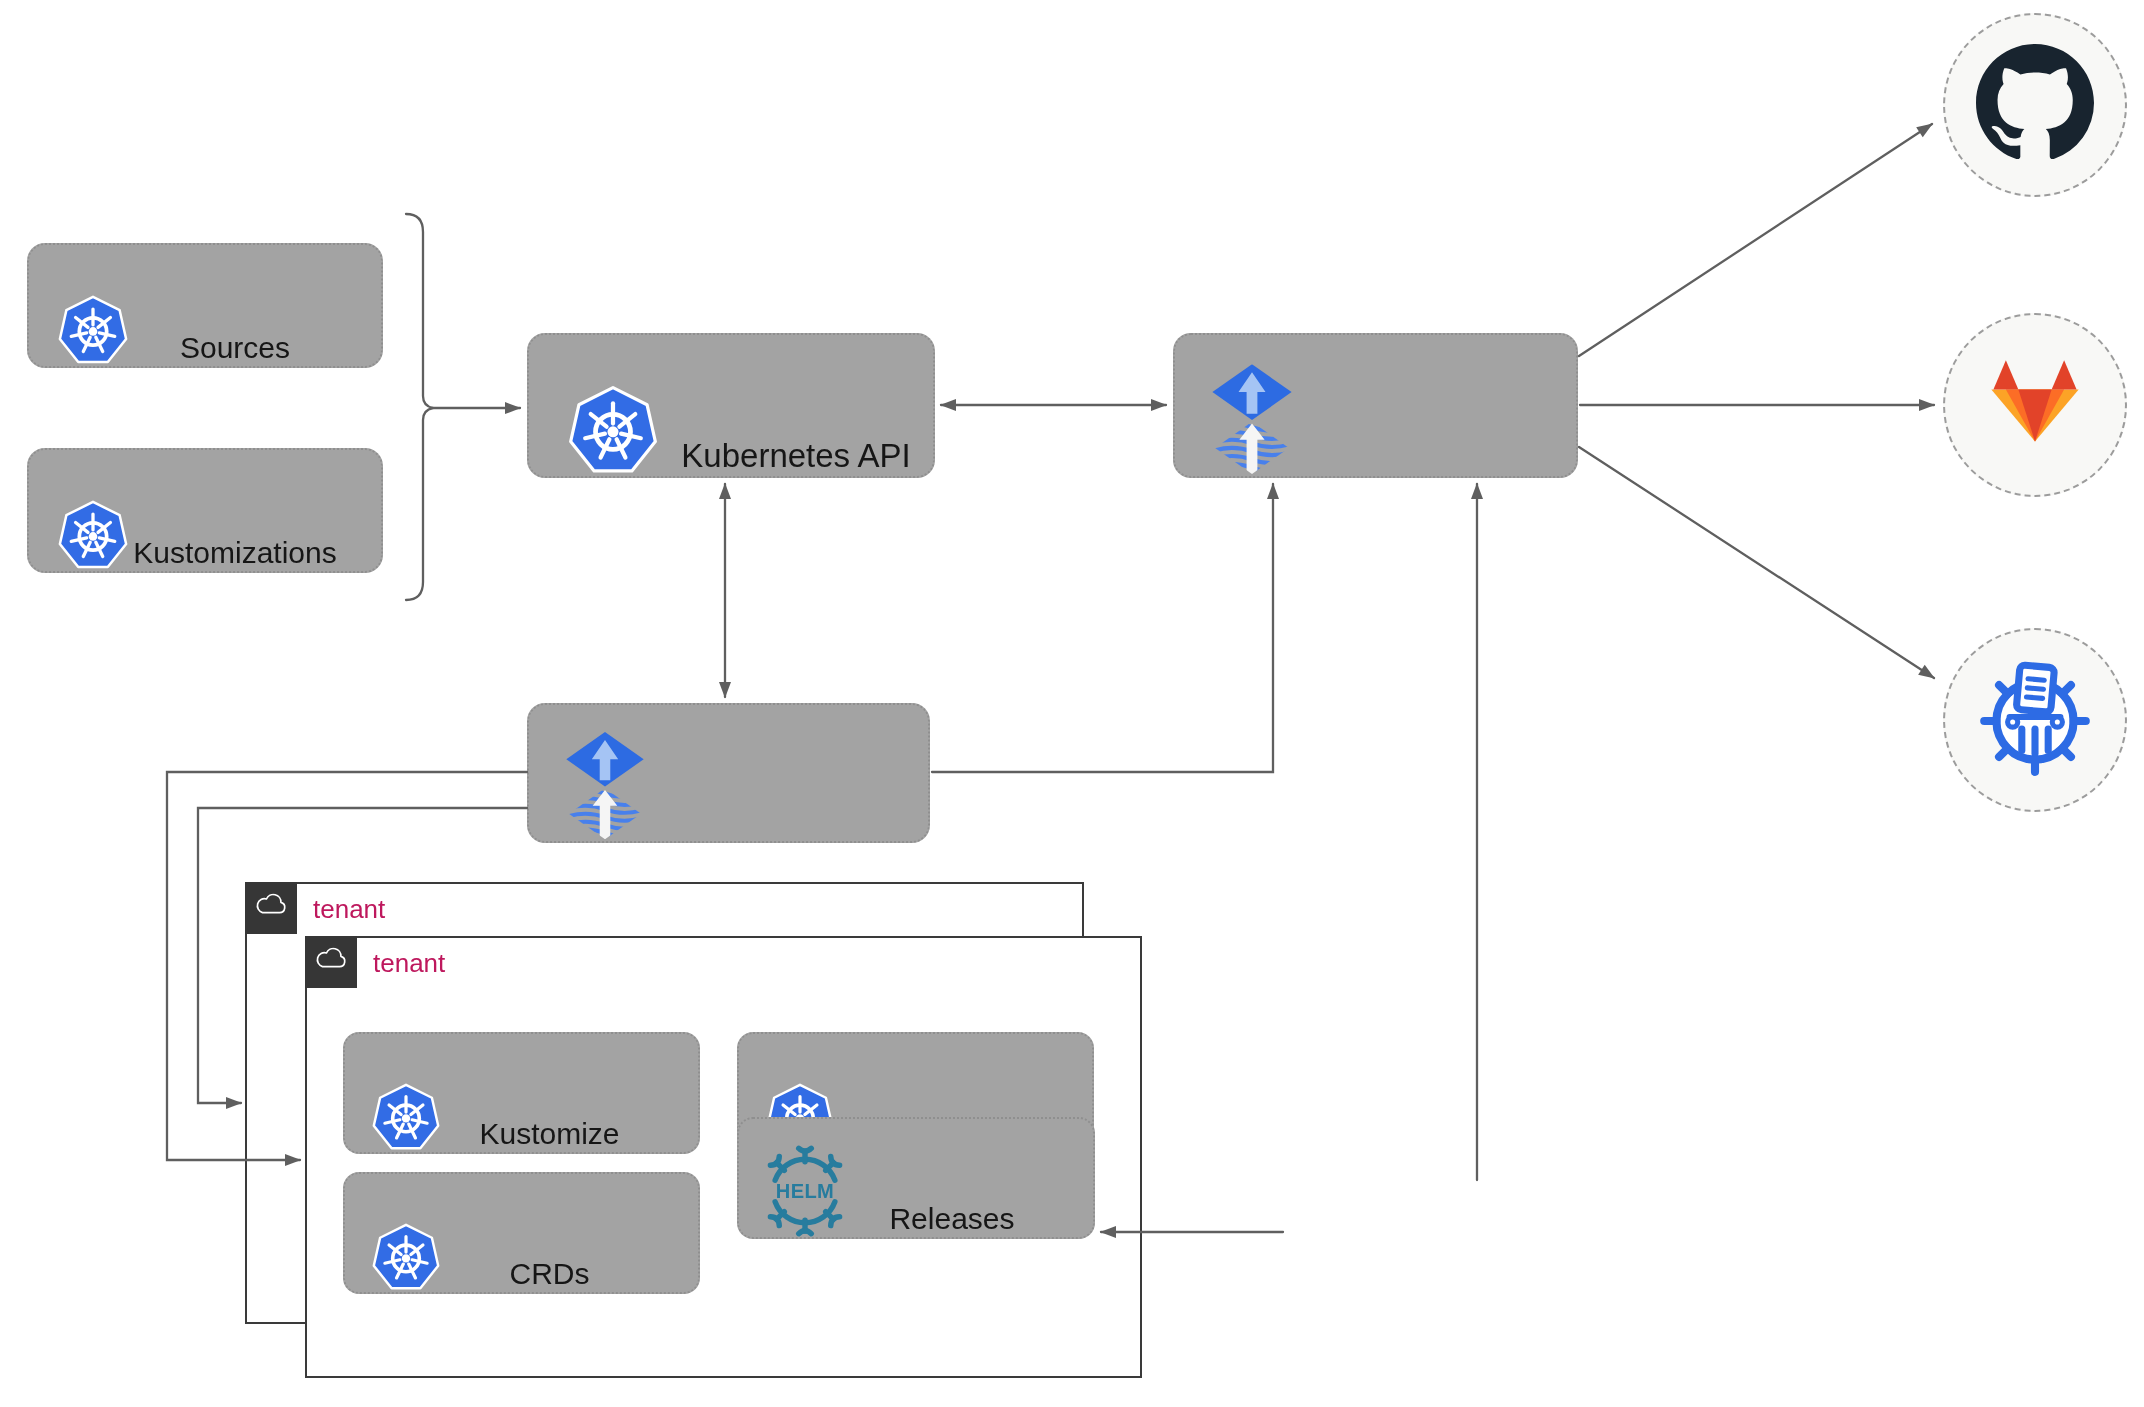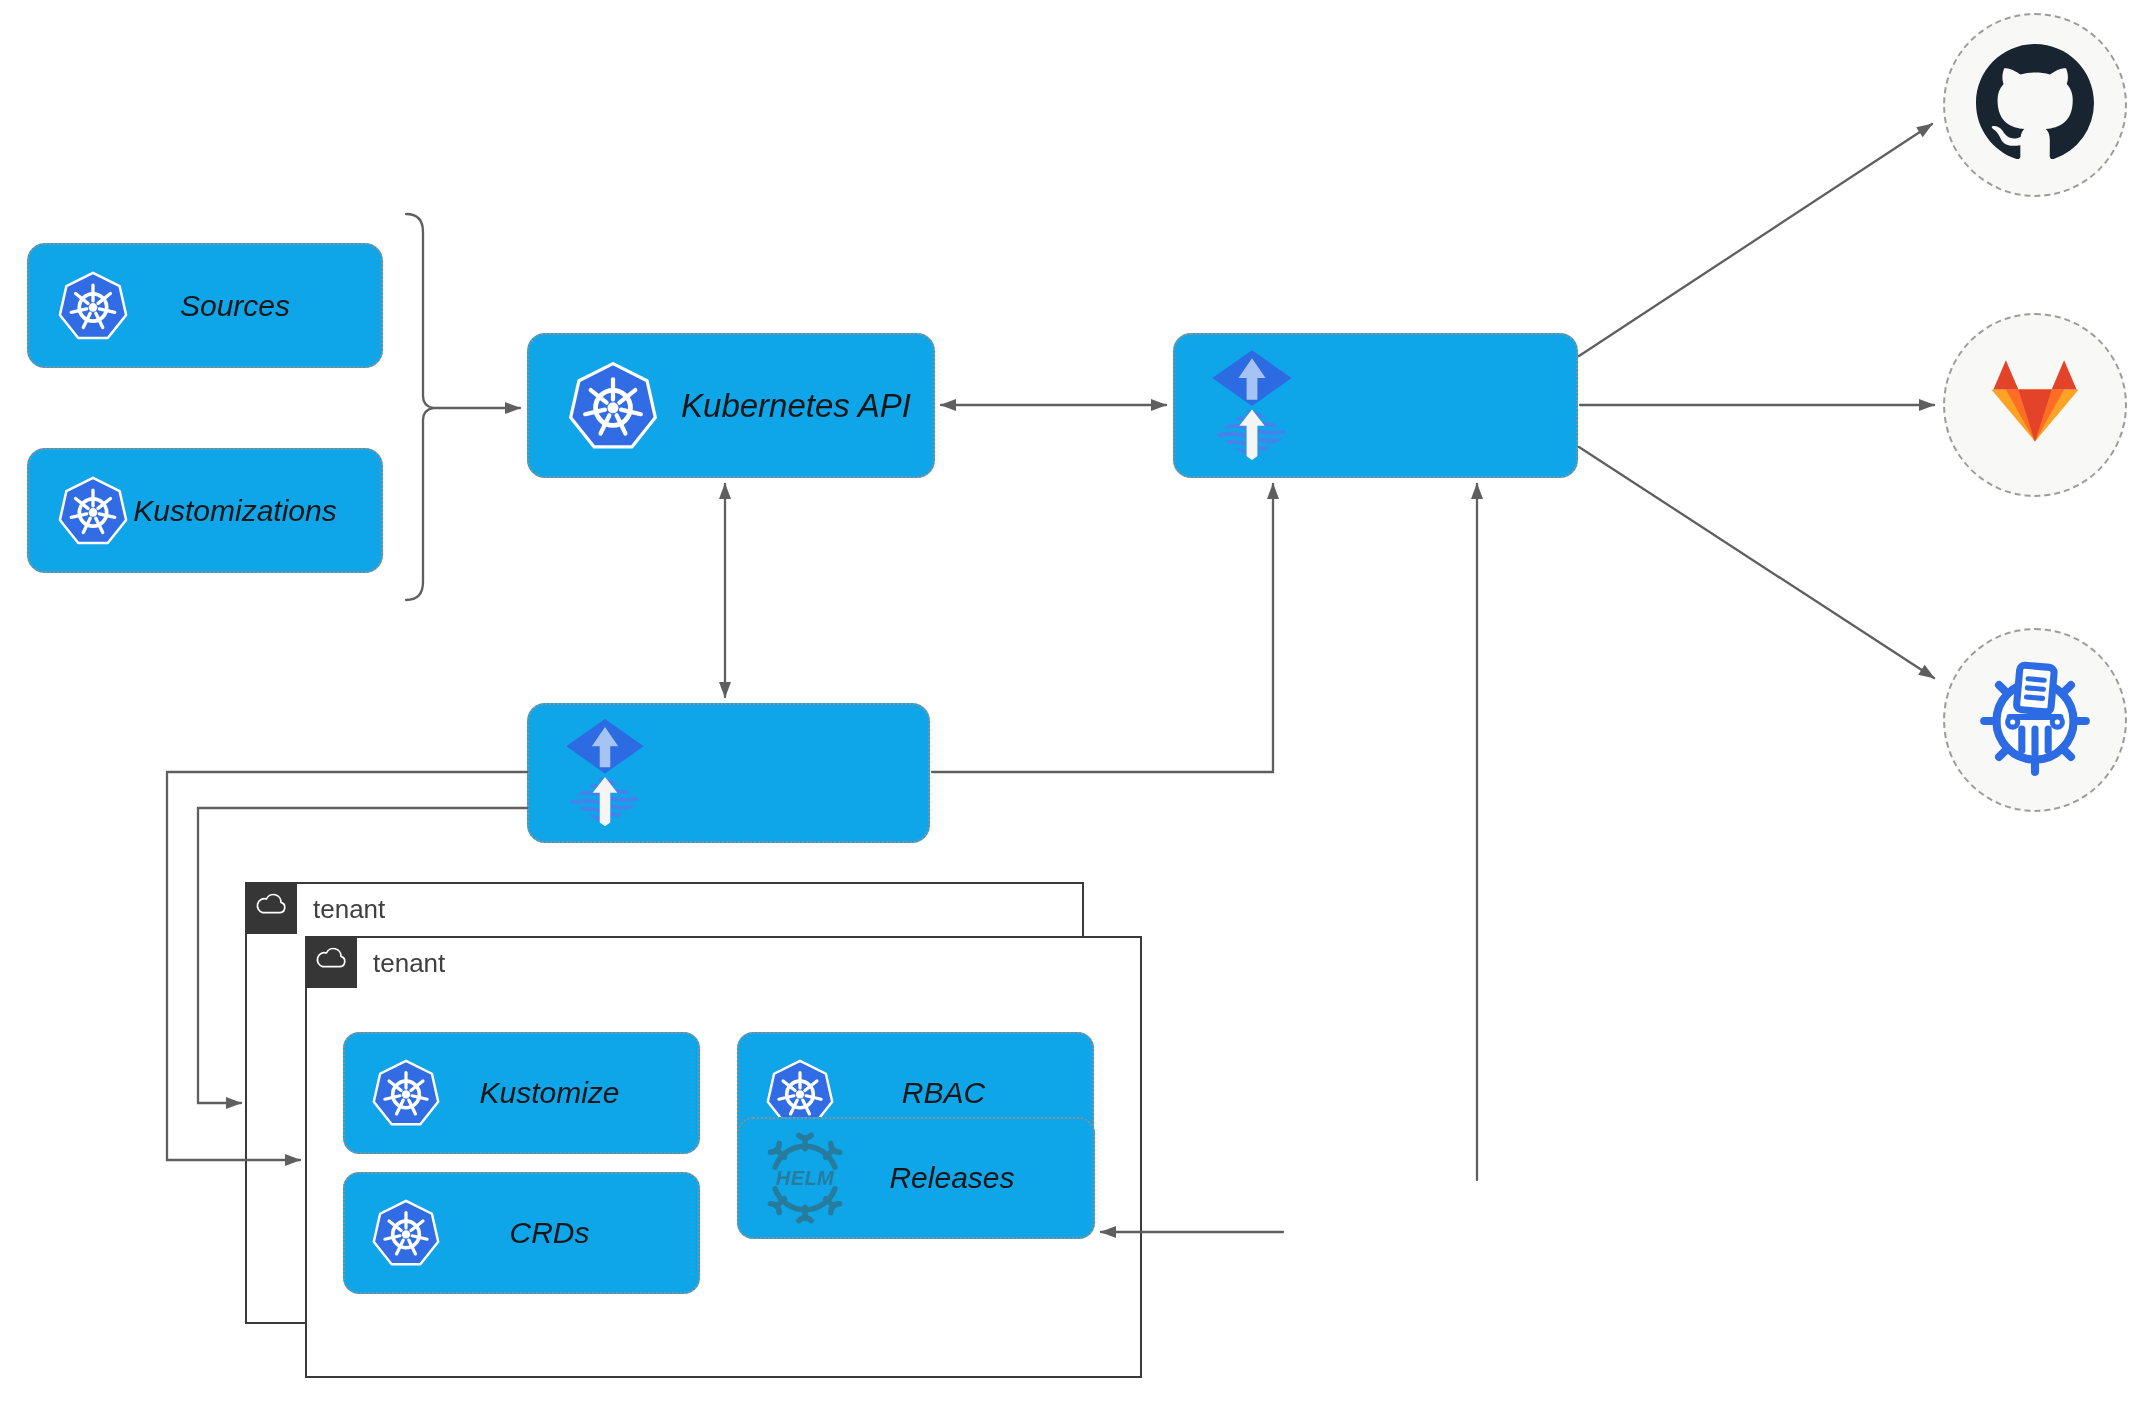--- a/index.html
+++ b/index.html
@@ -2,38 +2,38 @@
 <html><head>
 <meta charset="utf-8">
 <style>
   html,body{margin:0;padding:0;background:#ffffff;}
   .canvas{
     position:relative;width:2144px;height:1407px;background:#ffffff;overflow:hidden;
     font-family:"Liberation Sans","DejaVu Sans",sans-serif;color:#161616;
   }
   
   .node{
-    position:absolute;background:#0ea5e9;border:2px dotted #8F8F8F;border-radius:18px;
-    display:flex;align-items:center;box-sizing:border-box;z-index:5;font-style:italic;
+    position:absolute;background:#a3a3a3;border:2px dotted #8F8F8F;border-radius:18px;
+    display:flex;align-items:flex-end;box-sizing:border-box;z-index:5;
   }
   .node-label{flex:1;text-align:center;font-size:30px;line-height:1.2;}
   .node-label.shift{margin-left:-40px;}
   .api-label{font-size:33px;}
   .ctl-label{max-width:185px;margin:0 auto;}
   .icon-wrap{display:flex;align-items:center;justify-content:center;}
   
   .tenant{
     position:absolute;background:#ffffff;border:2.5px solid #3A3A3A;box-sizing:border-box;
   }
   .tenant-tab{
     position:absolute;left:-2.5px;top:-2.5px;width:52px;height:52px;background:#363636;
     display:flex;align-items:center;justify-content:center;
   }
   .tenant-label{
-    position:absolute;left:66px;top:0;height:50px;line-height:50px;font-size:26px;color:#404040;
+    position:absolute;left:66px;top:0;height:50px;line-height:50px;font-size:26px;color:#be185d;
   }
   
   .ext-circle{
     position:absolute;width:184px;height:184px;border-radius:50%;
     border:2px dashed #9C9C9C;background:#F8F8F6;box-sizing:border-box;
     display:flex;align-items:center;justify-content:center;z-index:5;
   }
   .overlay{position:absolute;left:0;top:0;z-index:50;pointer-events:none;}
   .hidden-defs{position:absolute;width:0;height:0;overflow:hidden;}
   .helm-word{font-family:"Liberation Sans","DejaVu Sans",sans-serif;font-weight:bold;font-size:24px;letter-spacing:0.5px;fill:#277C9E;}

